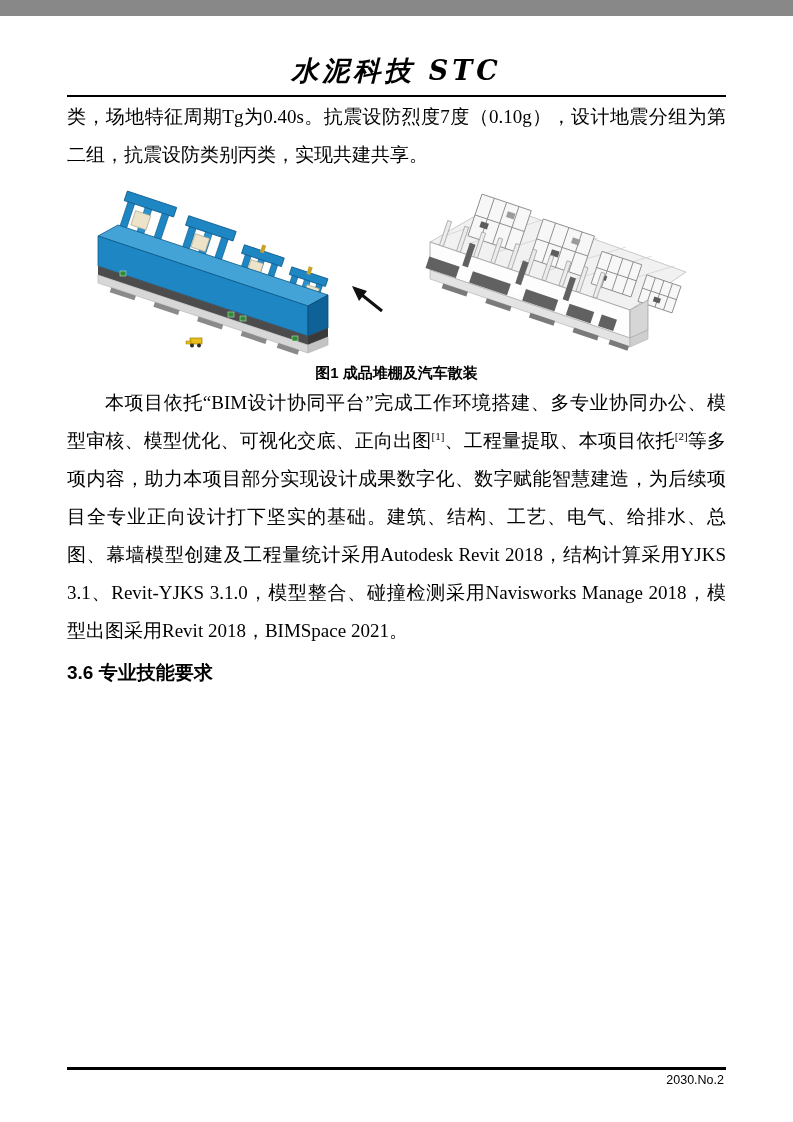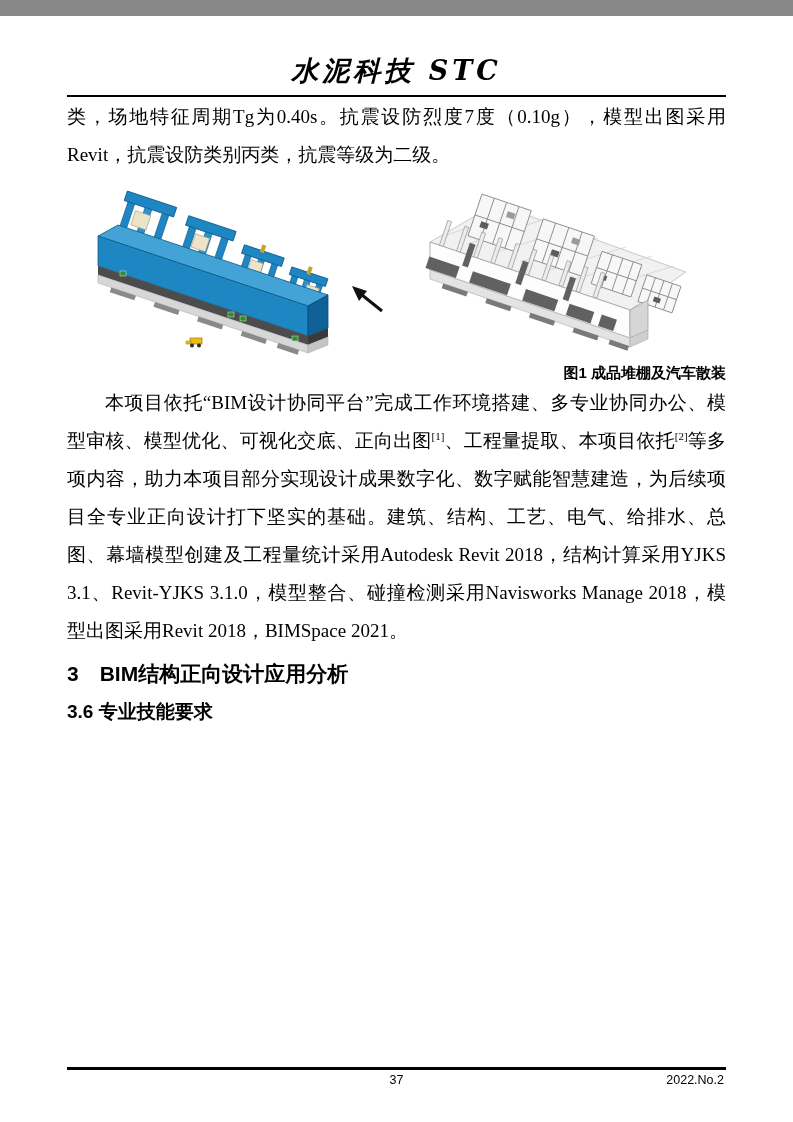--- a/index.html
+++ b/index.html
@@ -13,21 +13,21 @@
     font-style:italic;letter-spacing:4px;line-height:42px;
     font-family:"DejaVu Serif","Liberation Serif",serif;
   }
   .header-rule{border-top:2.5px solid #000;margin-top:3px;}
   .para{
     font-size:19px;line-height:38px;text-align:justify;margin:0;
     text-indent:2em;
   }
   .para.no-indent{text-indent:0;margin-top:1px;}
   sup.cite{font-size:11px;vertical-align:super;line-height:0;}
-  .figure{margin:4px 0 0;text-align:right;}
+  .figure{margin:4px 0 0;text-align:center;}
   .figure svg{display:block;margin:0 auto;}
   .figure figcaption{
     font-size:15px;font-weight:bold;margin-top:2px;line-height:22px;
     font-family:"Liberation Sans","DejaVu Sans",sans-serif;
   }
   .sec-heading{
     font-size:21px;font-weight:bold;margin:9px 0 5px;line-height:30px;
     font-family:"Liberation Sans","DejaVu Sans",sans-serif;
   }
   .subsec-heading{
@@ -45,21 +45,21 @@
   .footer .issue{position:absolute;top:3px;right:2px;}
 </style>
 </head>
 <body>
 
 <div class="page">
 
   <div class="journal-title">水泥科技 STC</div>
   <div class="header-rule"></div>
 
-  <p class="para no-indent">类，场地特征周期Tg为0.40s。抗震设防烈度7度（0.10g），模型出图采用Revit，抗震设防类别丙类，抗震等级为二级。</p>
+  <p class="para no-indent">类，场地特征周期Tg为0.40s。抗震设防烈度7度（0.10g），设计地震分组为第二组，抗震设防类别丙类，实现共建共享。</p>
 
   <figure class="figure">
     <svg width="622" height="182" viewBox="0 0 622 182">
 
       <g>
 
         <g transform="rotate(18.4 18 58)">
 
           <g>
             <rect x="26" y="8" width="52" height="10" fill="#1e86c3" stroke="#0d5a8a" stroke-width="0.8"></rect>
@@ -232,24 +232,22 @@
           <rect x="158" y="101" width="26" height="5"></rect>
           <rect x="196" y="101" width="20" height="5"></rect>
         </g>
       </g>
     </svg>
     <figcaption>图1 成品堆棚及汽车散装</figcaption>
   </figure>
 
   <p class="para"><span>本项目依托“BIM设计协同平台”完成工作环境搭建、多专业协同办公、模型审核、模型优化、可视化交底、正向出图</span><sup class="cite">[1]</sup><span>、工程量提取、本项目依托</span><sup class="cite">[2]</sup><span>等多项内容，助力本项目部分实现设计成果数字化、数字赋能智慧建造，为后续项目全专业正向设计打下坚实的基础。建筑、结构、工艺、电气、给排水、总图、幕墙模型创建及工程量统计采用Autodesk Revit 2018，结构计算采用YJKS 3.1、Revit-YJKS 3.1.0，模型整合、碰撞检测采用Navisworks Manage 2018，模型出图采用Revit 2018，BIMSpace 2021。</span></p>
 
-  <h2 class="sec-heading">3　BIM结构正向设计应用分析</h2>
 
 
   <h3 class="subsec-heading">3.6 专业技能要求</h3>
 
 
   <div class="footer">
-    <span class="page-num">37</span>
-    <span class="issue">2022.No.2</span>
+    <span class="issue">2030.No.2</span>
   </div>
 
 </div>
 
 </body></html>

